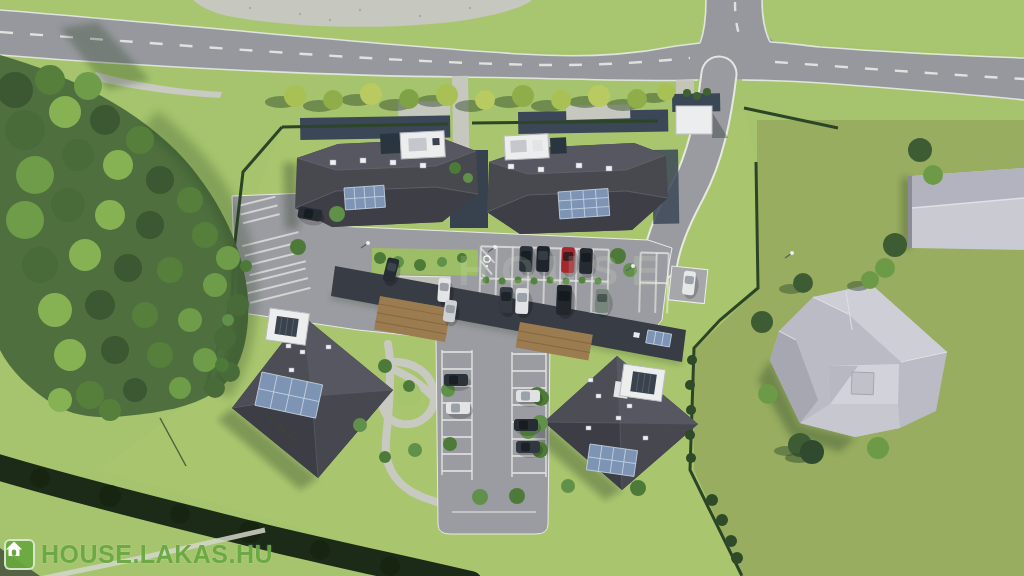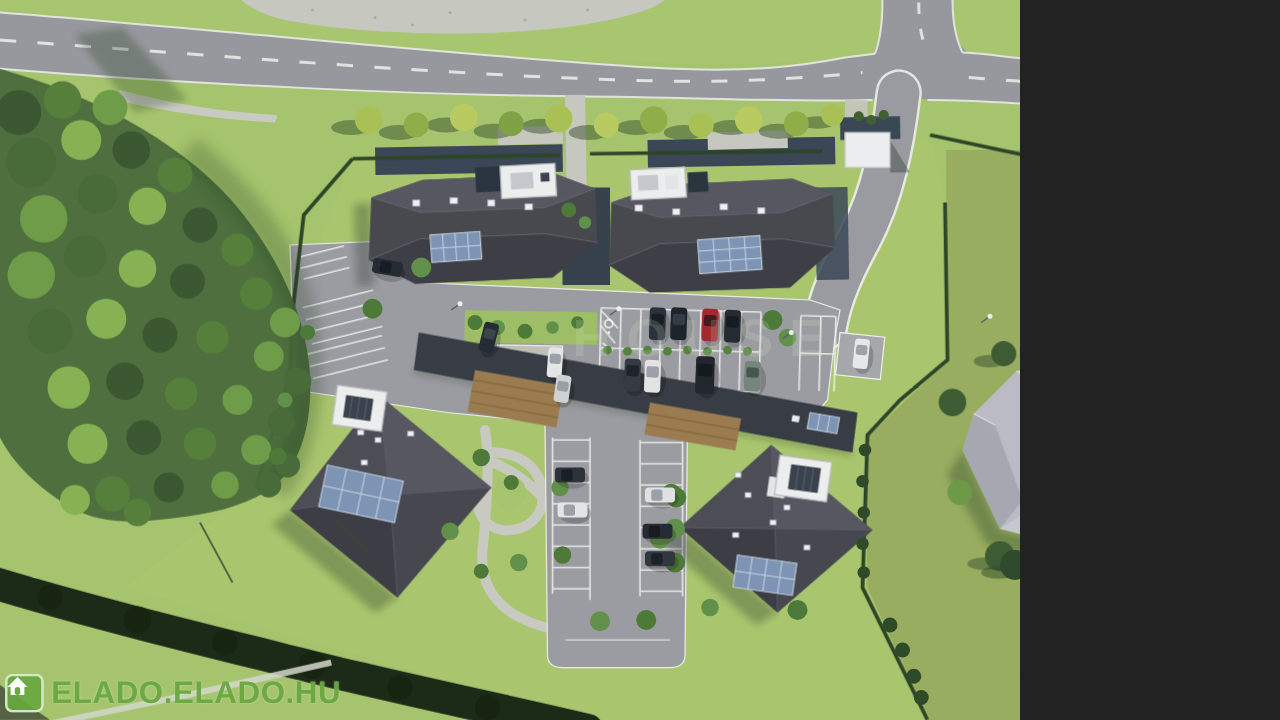--- a/index.html
+++ b/index.html
@@ -1,16 +1,16 @@
 <!DOCTYPE html>
 <html><head>
 <meta charset="utf-8">
 <style>
   html,body{margin:0;padding:0;background:#222}
-  .stage{position:relative;width:816px;height:576px;overflow:hidden;
+  .stage{position:relative;width:1024px;height:576px;overflow:hidden;
          font-family:"Liberation Sans",sans-serif;background:#a5c46d}
   .stage svg{position:absolute;left:0;top:0;display:block}
   .brand{position:absolute;left:4px;top:539px;display:flex;align-items:center;gap:6px;z-index:5}
   .brand-icon{width:31px;height:31px;border-radius:6px;background:rgba(104,168,63,.92);
       border:2px solid rgba(255,255,255,.72);box-sizing:border-box;
       display:flex;align-items:center;justify-content:center}
   .brand-text{font-size:25px;font-weight:bold;letter-spacing:.5px;
       color:rgba(103,167,62,.95);text-shadow:0 0 2px rgba(255,255,255,.35);white-space:nowrap}
   .faint-mark{position:absolute;left:458px;top:247px;z-index:4;font-size:42px;font-weight:bold;
       letter-spacing:13px;color:rgba(221,235,205,.17);white-space:nowrap}
@@ -583,15 +583,15 @@
 
 <div class="faint-mark">HOUSE</div>
 
 <div class="brand">
   <span class="brand-icon">
     <svg width="20" height="20" viewBox="0 0 20 20">
       <path d="M10 2.5 L18 10.5 L15.5 10.5 L15.5 17 L4.5 17 L4.5 10.5 L2 10.5 Z" fill="#ffffff"></path>
       <rect x="7.8" y="10.5" width="4.4" height="6.5" rx="2.2" fill="#68a83f"></rect>
     </svg>
   </span>
-  <span class="brand-text">ELADO.ELADO.HU</span>
+  <span class="brand-text">HOUSE.LAKAS.HU</span>
 </div>
 </div>
 
 </body></html>

